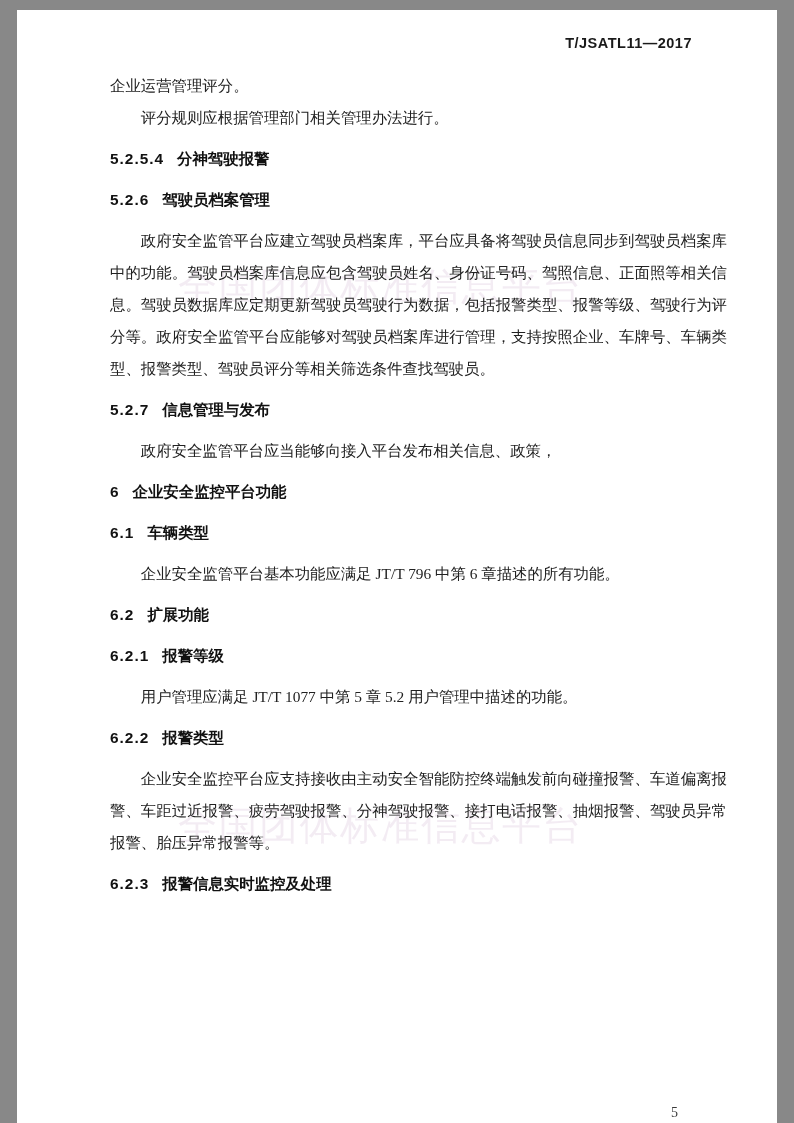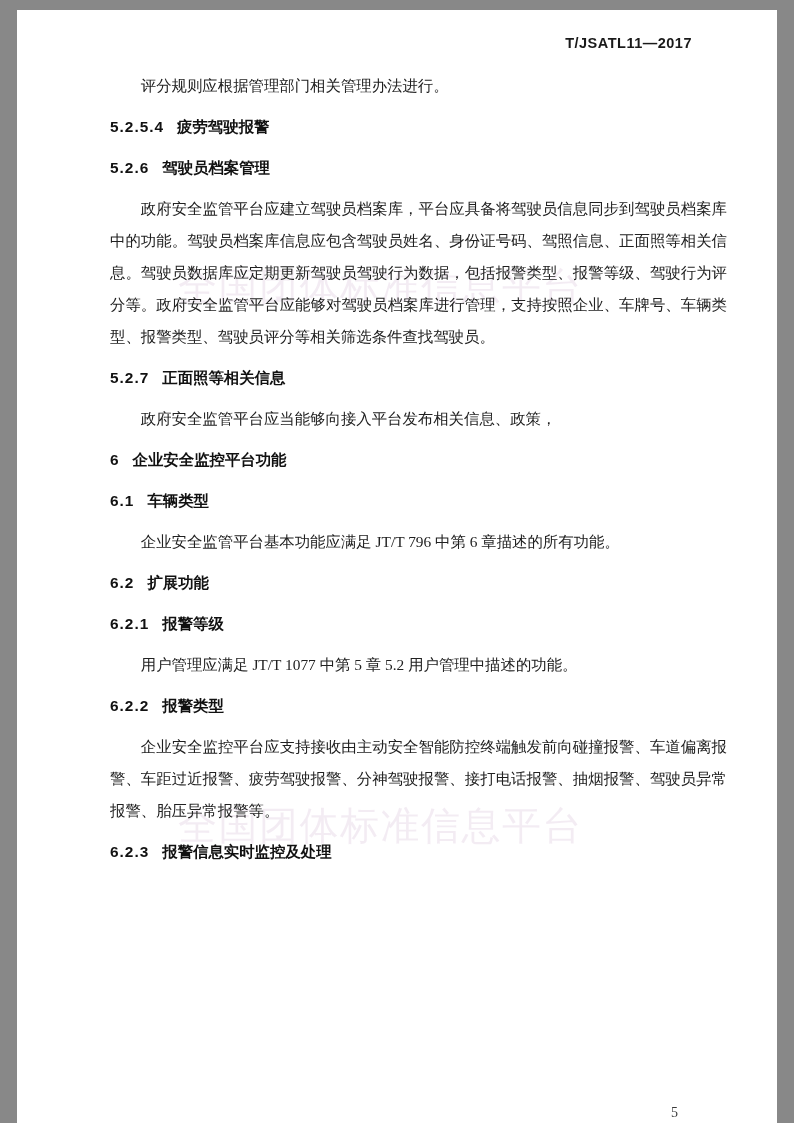--- a/index.html
+++ b/index.html
@@ -71,28 +71,29 @@
 
 <div class="page">
 
   <div class="running-header">T/JSATL11—2017</div>
 
   <div class="watermark wm-1">全国团体标准信息平台</div>
   <div class="watermark wm-2">全国团体标准信息平台</div>
 
   <main class="content">
 
+    <p>企业运营管理评分。</p>
     <p class="indent">评分规则应根据管理部门相关管理办法进行。</p>
 
-    <h3 class="heading"><span class="h-num">5.2.5.4</span><span>疲劳驾驶报警</span></h3>
+    <h3 class="heading"><span class="h-num">5.2.5.4</span><span>分神驾驶报警</span></h3>
 
     <h3 class="heading"><span class="h-num">5.2.6</span><span>驾驶员档案管理</span></h3>
     <p class="indent">政府安全监管平台应建立驾驶员档案库，平台应具备将驾驶员信息同步到驾驶员档案库中的功能。驾驶员档案库信息应包含驾驶员姓名、身份证号码、驾照信息、正面照等相关信息。驾驶员数据库应定期更新驾驶员驾驶行为数据，包括报警类型、报警等级、驾驶行为评分等。政府安全监管平台应能够对驾驶员档案库进行管理，支持按照企业、车牌号、车辆类型、报警类型、驾驶员评分等相关筛选条件查找驾驶员。</p>
 
-    <h3 class="heading"><span class="h-num">5.2.7</span><span>正面照等相关信息</span></h3>
+    <h3 class="heading"><span class="h-num">5.2.7</span><span>信息管理与发布</span></h3>
     <p class="indent">政府安全监管平台应当能够向接入平台发布相关信息、政策，</p>
 
     <h3 class="heading"><span class="h-num">6</span><span>企业安全监控平台功能</span></h3>
 
     <h3 class="heading"><span class="h-num">6.1</span><span>车辆类型</span></h3>
     <p class="indent">企业安全监管平台基本功能应满足 JT/T 796 中第 6 章描述的所有功能。</p>
 
     <h3 class="heading"><span class="h-num">6.2</span><span>扩展功能</span></h3>
 
     <h3 class="heading"><span class="h-num">6.2.1</span><span>报警等级</span></h3>

